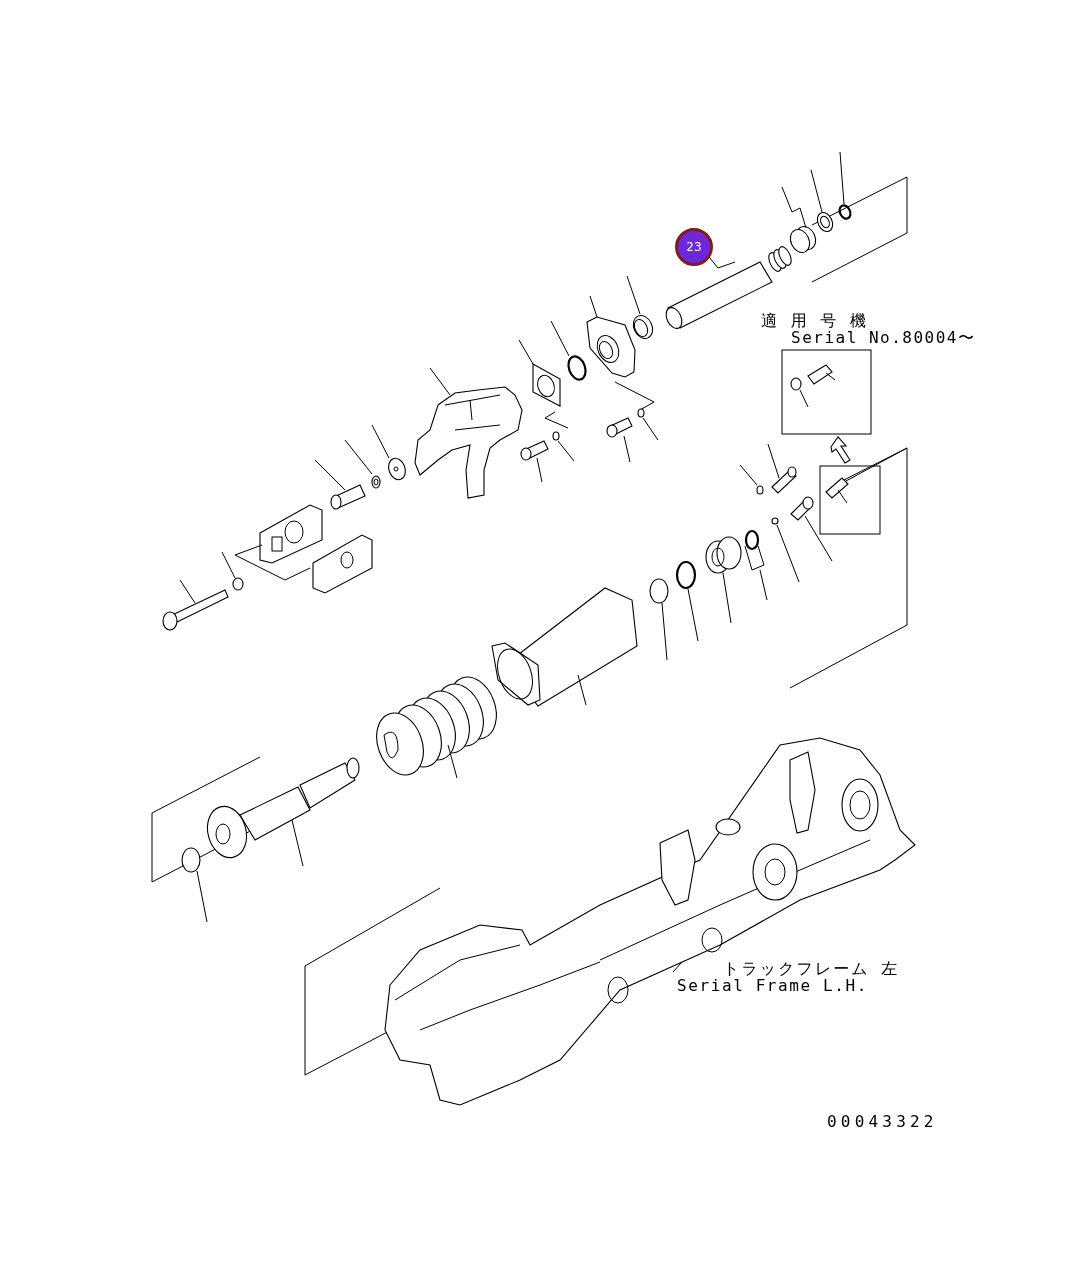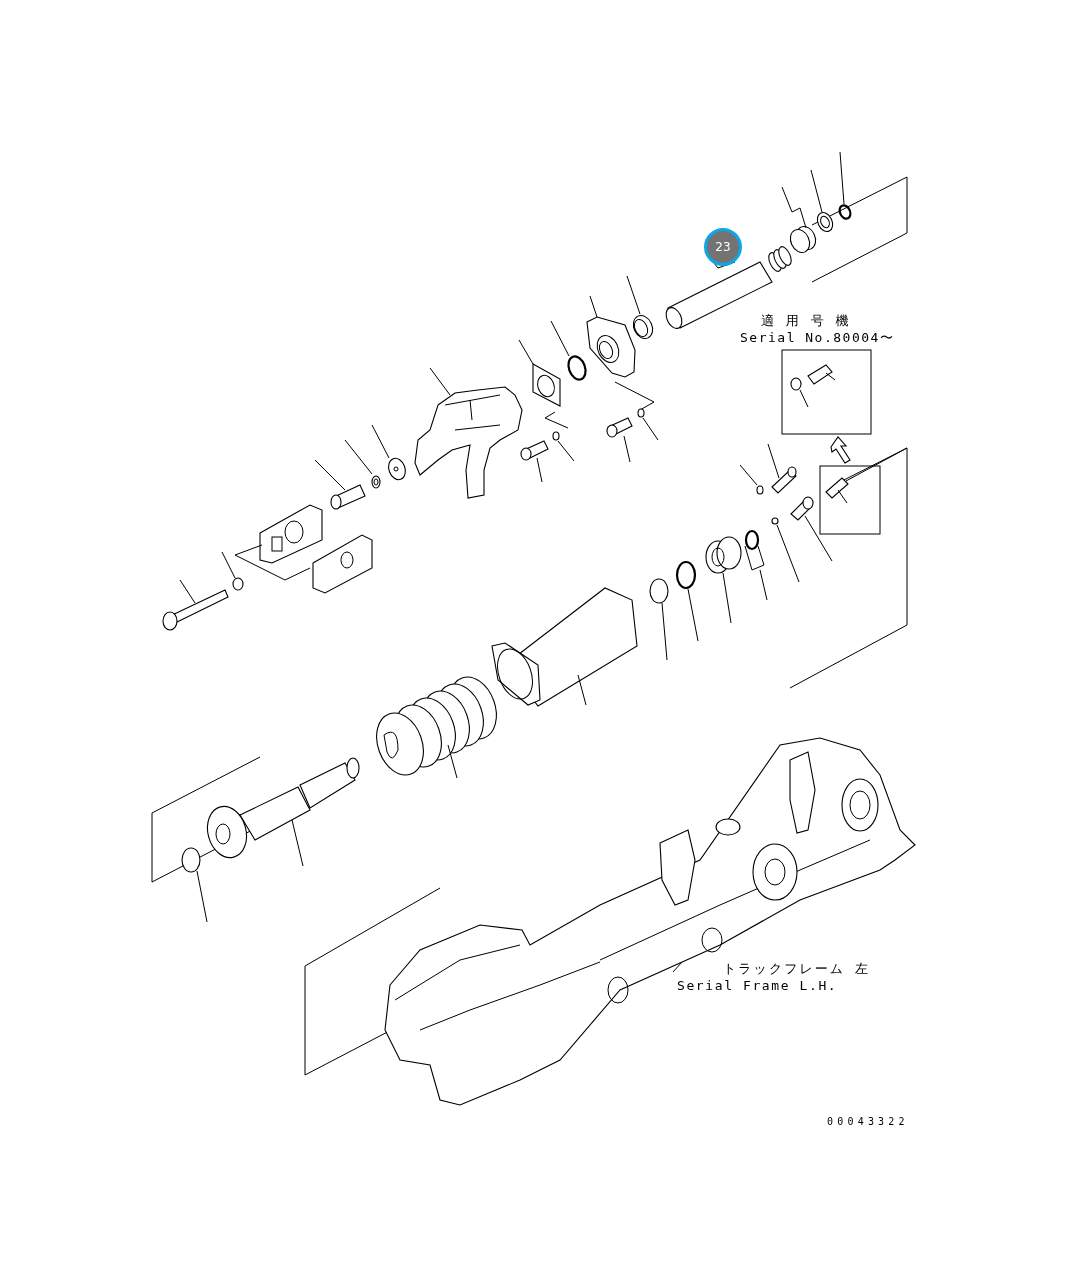--- a/index.html
+++ b/index.html
@@ -2,22 +2,22 @@
 <html><head>
 <meta charset="utf-8">
 <style>
   html,body{margin:0;padding:0;background:#fff;}
   body{width:1067px;height:1275px;position:relative;overflow:hidden;font-family:"DejaVu Sans Mono","Liberation Mono",monospace;}
   #canvas{position:absolute;left:0;top:0;width:1067px;height:1275px;}
   svg{position:absolute;left:0;top:0;}
   .ln{stroke:#000;stroke-width:1;fill:none;}
   .pt{stroke:#000;stroke-width:1.1;fill:#fff;}
   .thick{stroke:#000;stroke-width:2.2;fill:none;}
-  .label{position:absolute;color:#000;font-size:13px;letter-spacing:2px;white-space:nowrap;line-height:15px;}
-  .callout{position:absolute;left:704px;top:228px;width:38px;height:38px;border-radius:50%;background:#737373;border:3px solid #0ea5e9;box-sizing:border-box;color:#fff;font-family:"DejaVu Sans","Liberation Sans",sans-serif;font-size:12px;display:flex;align-items:center;justify-content:center;cursor:pointer;}
+  .label{position:absolute;color:#000;font-size:16px;letter-spacing:2px;white-space:nowrap;line-height:15px;}
+  .callout{position:absolute;left:675px;top:228px;width:38px;height:38px;border-radius:50%;background:#6d28d9;border:3px solid #7f1d1d;box-sizing:border-box;color:#fff;font-family:"DejaVu Sans","Liberation Sans",sans-serif;font-size:12px;display:flex;align-items:center;justify-content:center;cursor:pointer;}
 </style>
 </head>
 <body>
 
 <div id="canvas">
 
 <svg width="1067" height="1275" viewBox="0 0 1067 1275">
 
   <g>
     <polyline class="ln" points="812,282 907,233 907,177 812,225"></polyline>
@@ -233,20 +233,20 @@
     <polygon class="pt" points="790,760 808,752 815,790 808,830 797,833 790,800"></polygon>
     <ellipse class="ln" cx="618" cy="990" rx="10" ry="13"></ellipse>
     <ellipse class="ln" cx="712" cy="940" rx="10" ry="12"></ellipse>
     <line class="ln" x1="673" y1="972" x2="682" y2="962"></line>
   </g>
 </svg>
 
 <div class="callout">23</div>
 
 <div class="label" style="left:761px;top:313px;">適 用 号 機</div>
-<div class="label" style="left:740px;top:330px;letter-spacing:1.5px;">Serial No.80004〜</div>
+<div class="label" style="left:791px;top:330px;letter-spacing:1.5px;">Serial No.80004〜</div>
 
 <div class="label" style="left:723px;top:961px;">トラックフレーム 左</div>
 <div class="label" style="left:677px;top:978px;letter-spacing:1.6px;">Serial Frame L.H.</div>
 
-<div class="label" style="left:827px;top:1114px;font-size:10px;letter-spacing:4.2px;">00043322</div>
+<div class="label" style="left:827px;top:1114px;font-size:16px;letter-spacing:4.2px;">00043322</div>
 
 </div>
 
 </body></html>

